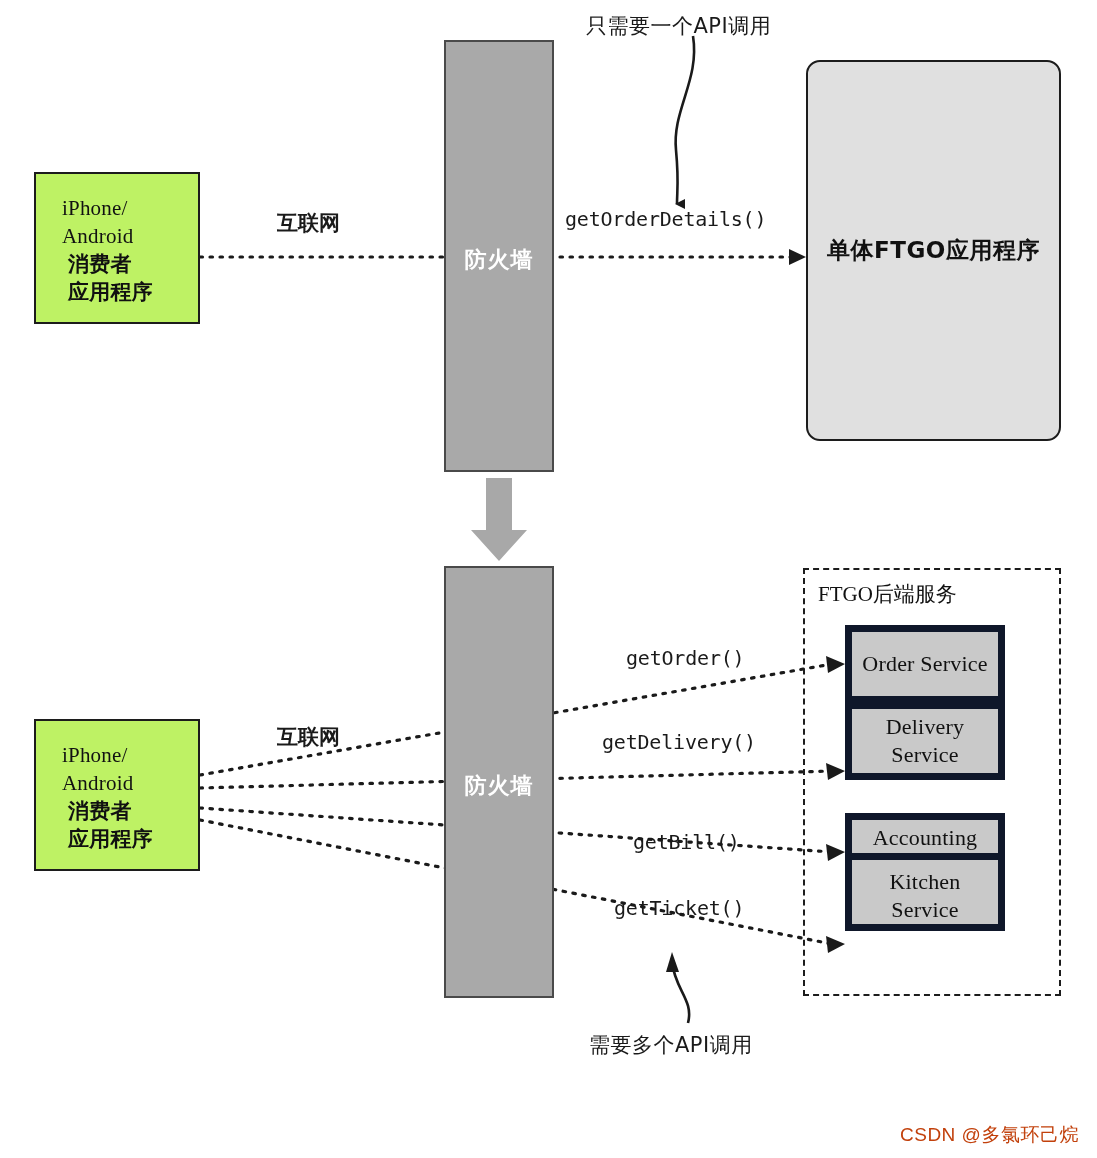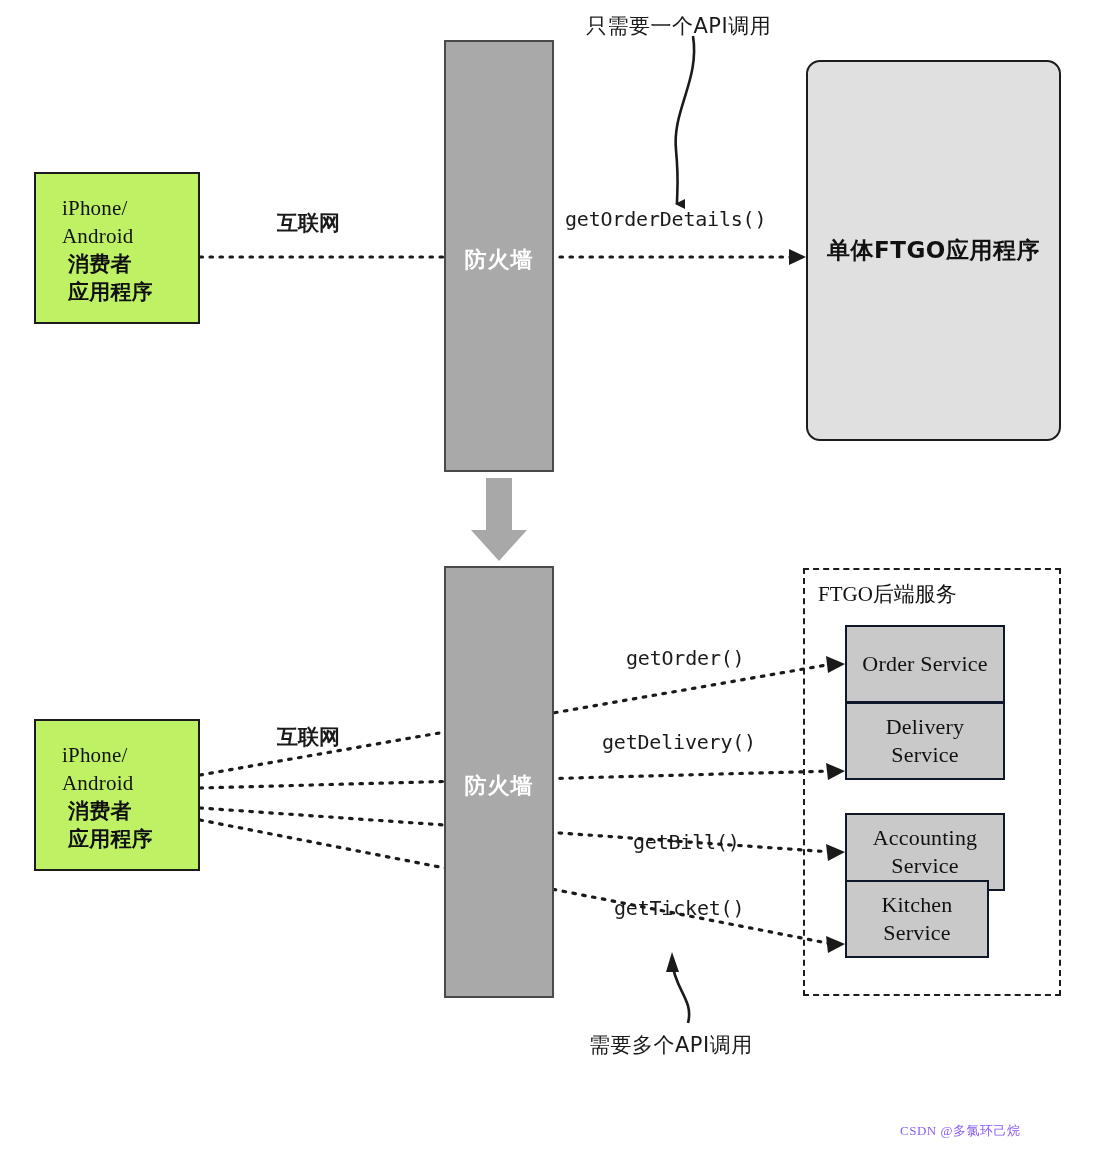--- a/index.html
+++ b/index.html
@@ -79,21 +79,21 @@
   }
   .monolith-label {
     font-family: "DejaVu Sans", sans-serif;
     font-weight: 700;
     font-size: 23px;
     letter-spacing: 0.5px;
   }
 
   .service-box {
     background: #c9c9c9;
-    border: 2px solid #0f172a;
+    border: 7px solid #0f172a;
     flex-direction: column;
   }
   .service-line {
     font-family: "Liberation Serif", serif;
     font-size: 22px;
     line-height: 28px;
     letter-spacing: 0.2px;
   }
 
   .services-container {
@@ -165,23 +165,23 @@
     letter-spacing: 0.6px;
   }
   .caption-line.first { padding-left: 8px; }
   .caption-line.second { padding-left: 128px; }
   .caption-figno { margin-right: 22px; }
 
   #watermark {
     position: absolute;
     left: 900px;
     top: 1122px;
-    font-family: Liberation Serif, serif;
-    font-size: 13px;
-    color: #8b5cf6;
+    font-family: Liberation Sans, sans-serif;
+    font-size: 19px;
+    color: #c2410c;
     white-space: nowrap;
     letter-spacing: 0.5px;
   }
 </style>
 </head>
 <body>
 
 <div id="figure-root">
 
   <svg id="connectors" viewBox="0 0 1097 1158" xmlns="http://www.w3.org/2000/svg">
@@ -277,21 +277,21 @@
   <div class="box service-box" style="left:845px; top:702px; width:160px; height:78px;">
     <div class="service-line">Delivery</div>
     <div class="service-line">Service</div>
   </div>
 
   <div class="box service-box" style="left:845px; top:813px; width:160px; height:78px;">
     <div class="service-line">Accounting</div>
     <div class="service-line">Service</div>
   </div>
 
-  <div class="box service-box" style="left:845px; top:880px; width:144px; height:78px;">
+  <div class="box service-box" style="left:845px; top:853px; width:160px; height:78px;justify-content:flex-end;">
     <div class="service-line">Kitchen</div>
     <div class="service-line">Service</div>
   </div>
 
   <div class="annotation-cjk" style="left:589px; top:1031px;">需要多个API调用</div>
 
 
   <div id="watermark">CSDN @多氯环己烷</div>
 
 </div>

